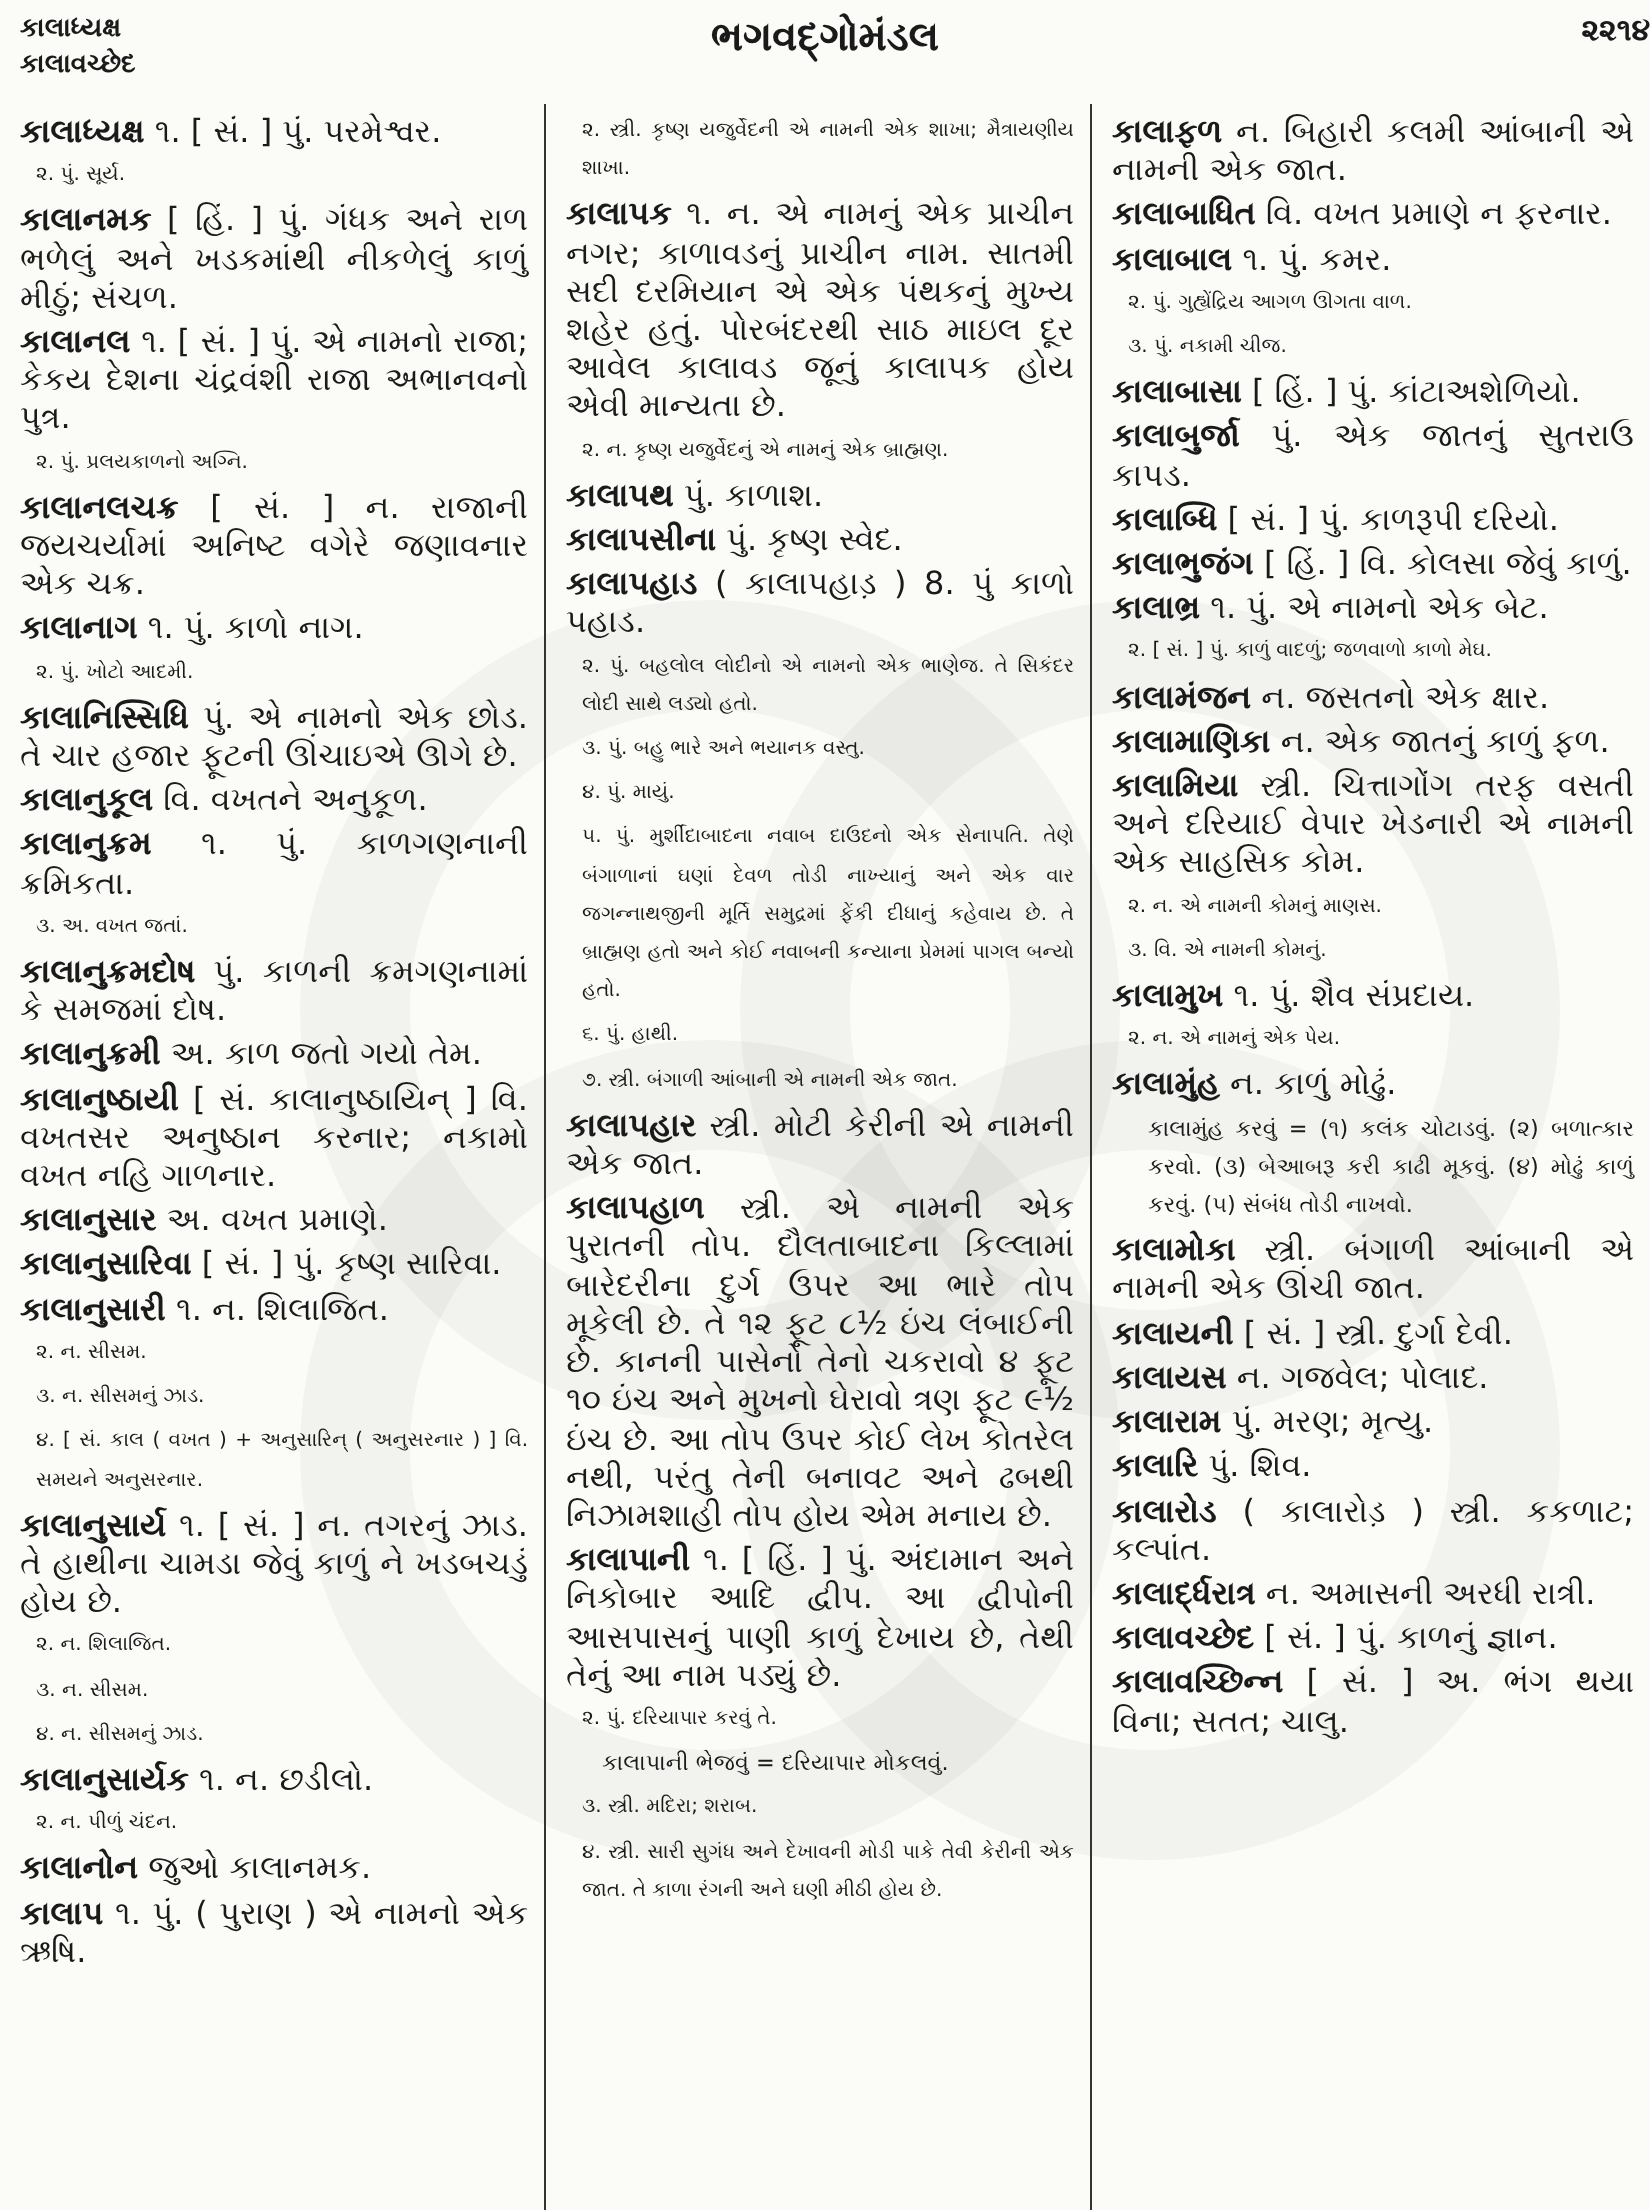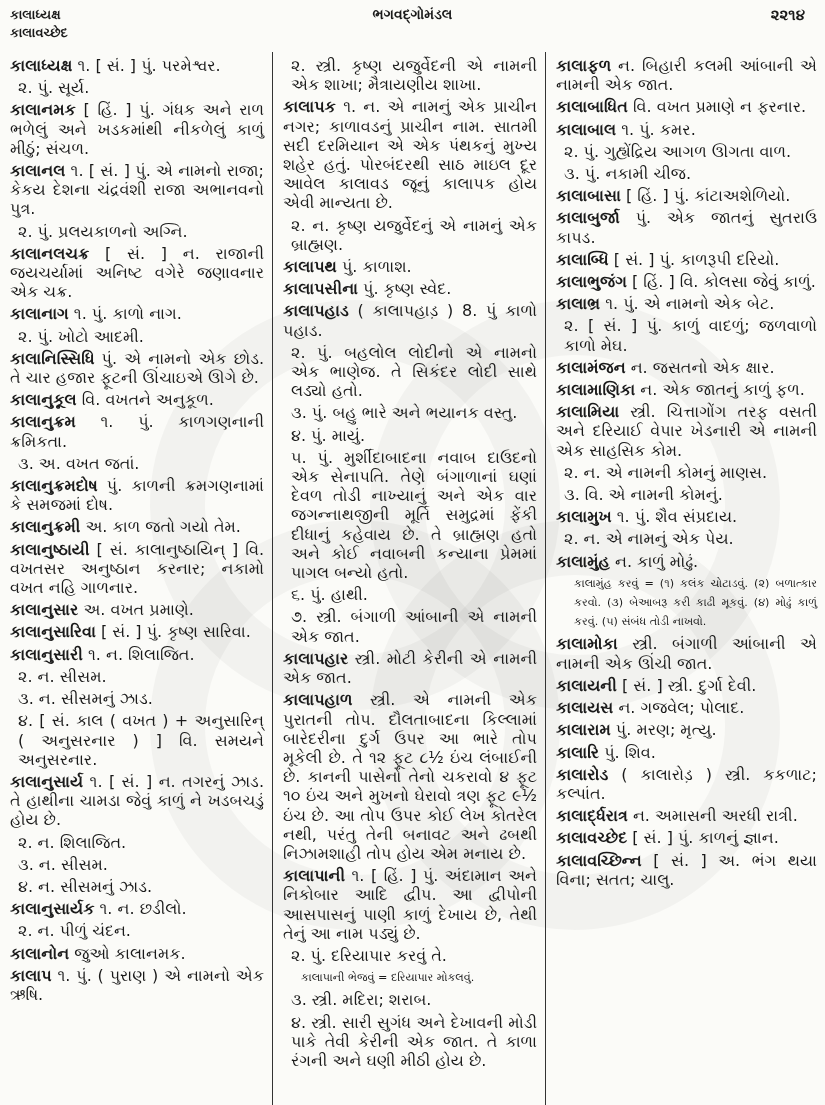--- a/index.html
+++ b/index.html
@@ -17,40 +17,40 @@
   .watermark .c {
     position: absolute; border-radius: 50%;
     border: 55px solid rgba(0,0,0,0.035);
   }
   .header {
     position: relative; z-index: 1;
     height: 46px; padding: 6px 14px 0 10px;
   }
   .guide-left { position: absolute; left: 10px; top: 6px; font-size: 13px; font-weight: bold; line-height: 18px; }
   .guide-left div { white-space: nowrap; }
-  .title { position: absolute; left: 0; right: 0; top: 6px; text-align: center; font-size: 14px; font-weight: bold; }
-  .pageno { position: absolute; right: 20px; top: 6px; font-size: 15px; font-weight: bold; text-align: right; }
+  .title { position: absolute; left: 0; right: 0; top: 6px; text-align: center; font-size: 20px; font-weight: bold; }
+  .pageno { position: absolute; right: 0; top: 6px; font-size: 15px; font-weight: bold; text-align: right; }
   .columns {
     position: relative; z-index: 1;
     display: flex; height: 1055px;
   }
   .col {
     box-sizing: border-box; padding: 4px 8px 0 10px;
     overflow: hidden;
   }
   .col1 { width: 273px; border-right: 1.5px solid #333; }
   .col2 { width: 273px; border-right: 1.5px solid #333; }
   .col3 { width: 279px; }
   .entry {
     font-size: 16px; line-height: 19.2px; margin: 0 0 3px 0;
     text-align: justify;
   }
   .entry .hw { font-weight: bold; }
   .entry .body { }
-  .sense { font-size: 16px; line-height: 19.2px; margin: 0 0 3px 8px; text-align: justify; }
+  .sense { font-size: 10px; line-height: 19.2px; margin: 0 0 3px 8px; text-align: justify; }
   .example { font-size: 11.2px; line-height: 19.2px; margin: 0 0 3px 18px; text-align: justify; }
 </style>
 </head>
 <body>
 
 <div class="watermark">
   <div class="c" style="left:0;top:0;width:300px;height:300px;"></div>
   <div class="c" style="left:220px;top:0;width:300px;height:300px;"></div>
   <div class="c" style="left:0;top:220px;width:300px;height:300px;"></div>
   <div class="c" style="left:220px;top:220px;width:300px;height:300px;"></div>

